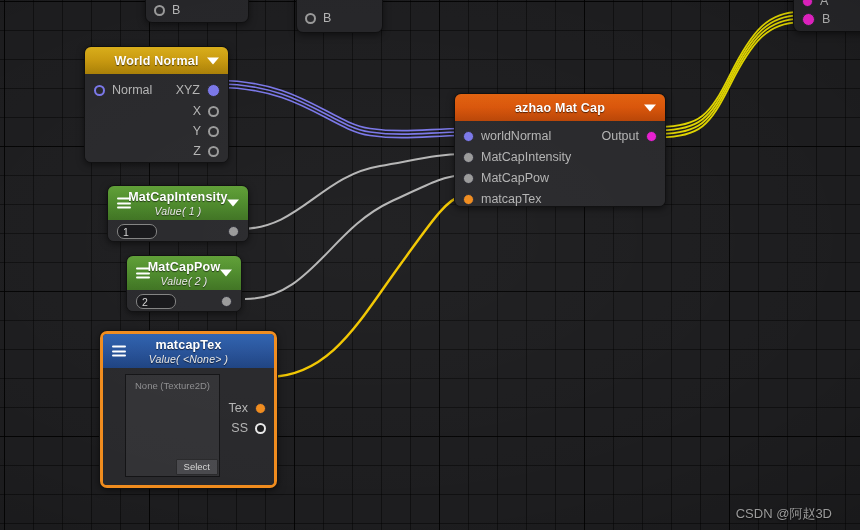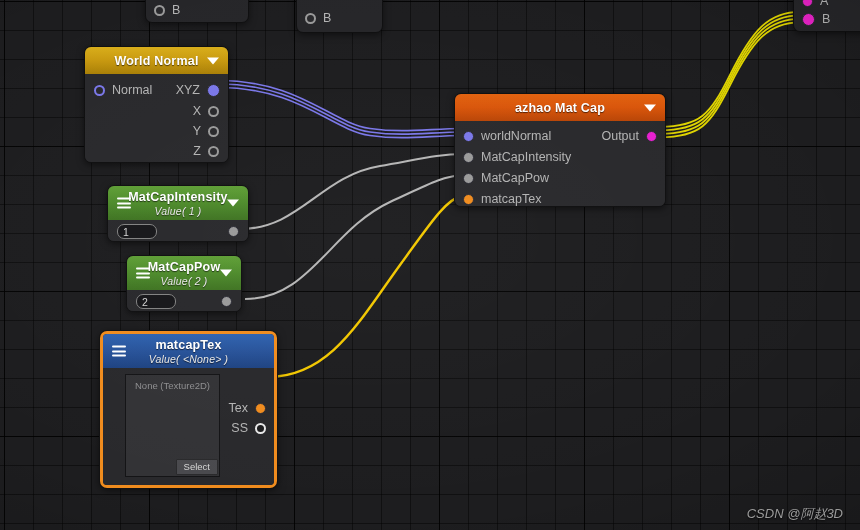--- a/index.html
+++ b/index.html
@@ -213,27 +213,26 @@
     background: #4a4a4e;
     border: 1px solid #2a2a2c;
     color: #d6d6d6;
     font-size: 9.5px;
     padding: 1px 7px 2px 7px;
     border-radius: 1px;
   }
 
   .watermark {
     position: absolute;
-    right: 17px;
+    right: 28px;
     bottom: 7px;
     color: #9b9b9b;
     font-size: 13px;
     z-index: 6;
     text-shadow: 0 1px 2px rgba(0,0,0,0.8);
-    font-style: italic;
   }
 
   .clip-node {
     position: absolute;
     z-index: 3;
     background: #262629;
     border: 1px solid #0f0f10;
     border-radius: 7px;
     box-shadow: 0 2px 7px rgba(0,0,0,0.5);
     box-sizing: border-box;

